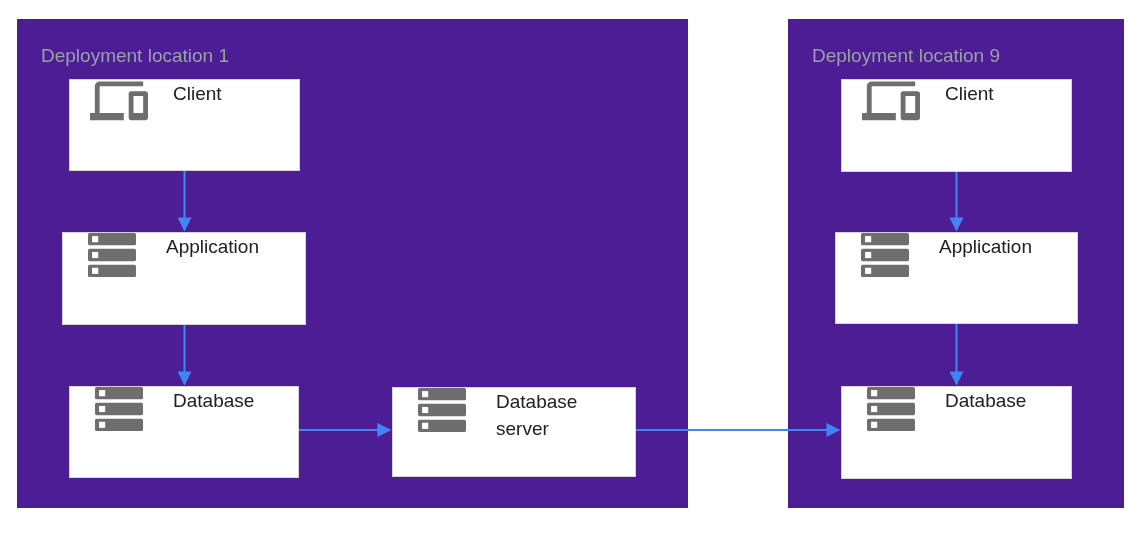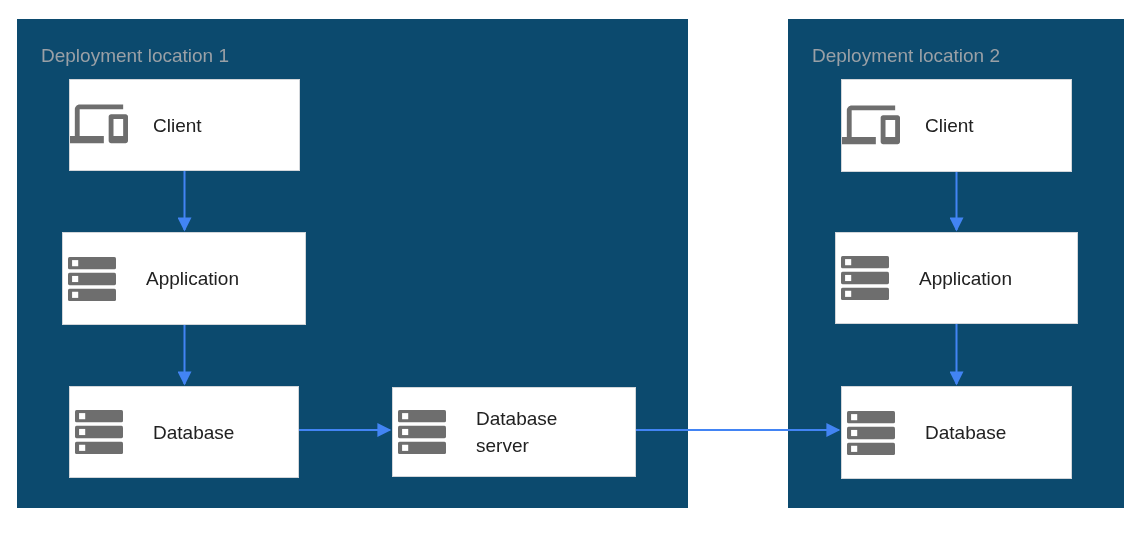--- a/index.html
+++ b/index.html
@@ -7,38 +7,39 @@
   #canvas {
     position: relative;
     width: 1148px;
     height: 536px;
     background: #ffffff;
     font-family: "Liberation Sans", sans-serif;
     overflow: hidden;
   }
   .region {
     position: absolute;
-    background: #0c4a6e;
+    background: #4c1d95;
   }
   #region-1 { left: 17px; top: 19px; width: 671px; height: 489px; }
   #region-2 { left: 788px; top: 19px; width: 336px; height: 489px; }
   .region-title {
     position: absolute;
     left: 24px;
     top: 26px;
     font-size: 19px;
     color: #9AA0A6;
     white-space: nowrap;
   }
   .node {
     position: absolute;
     background: #ffffff;
     border: 1px solid #D2D6DA;
     display: flex;
-    align-items: center;
+    align-items: flex-start;
+    padding-left: 20px;
   }
   .node .icon {
     flex: none;
     width: 58px;
     display: flex;
     align-items: center;
     justify-content: center;
     margin-right: 25px;
   }
   .node .label {
@@ -64,21 +65,21 @@
 </head>
 <body>
 
 <div id="canvas">
 
   <div class="region" id="region-1">
     <div class="region-title">Deployment location 1</div>
   </div>
 
   <div class="region" id="region-2">
-    <div class="region-title">Deployment location 2</div>
+    <div class="region-title">Deployment location 9</div>
   </div>
 
   <svg id="arrow-layer" viewBox="0 0 1148 536">
     <defs>
       <marker id="ah" viewBox="0 0 10 10" refX="9" refY="5" markerWidth="9" markerHeight="7" orient="auto-start-reverse">
         <path d="M0 0 L10 5 L0 10 z" fill="#4284F4"></path>
       </marker>
     </defs>
     <g stroke="#4284F4" stroke-width="2" fill="none">
       <path d="M184.5 171 L184.5 230" marker-end="url(#ah)"></path>

